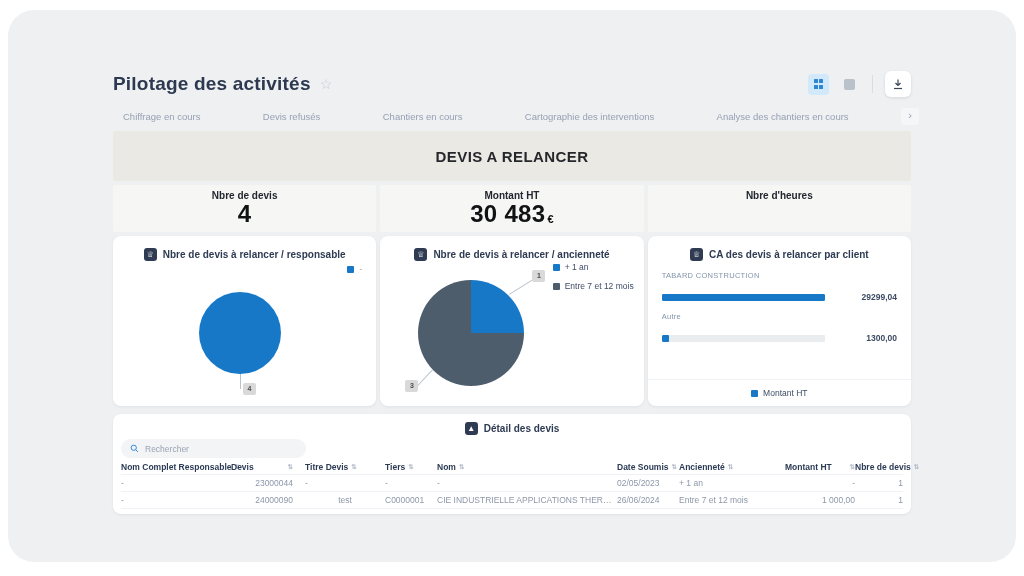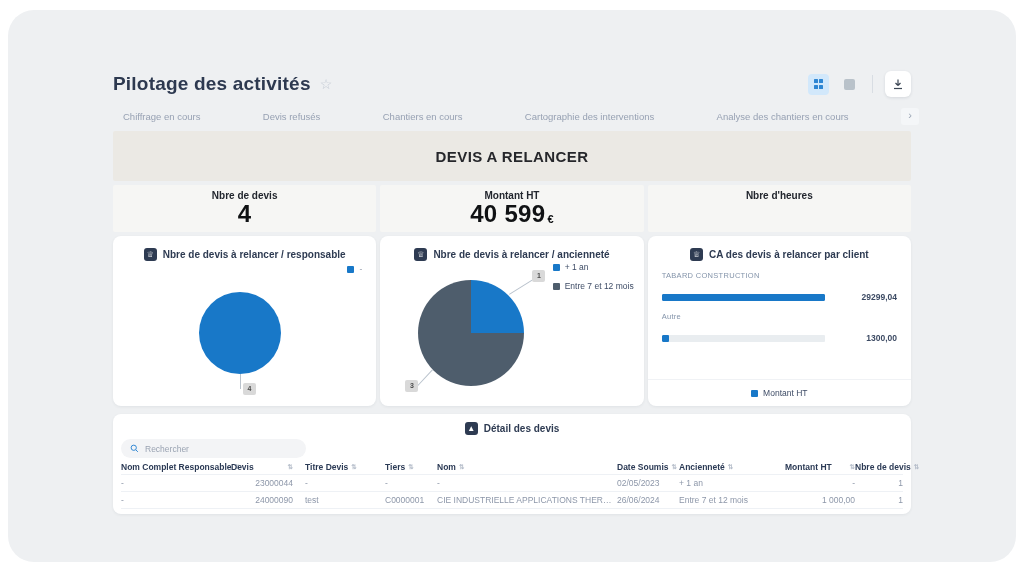--- a/index.html
+++ b/index.html
@@ -151,21 +151,21 @@
     <span class="banner-title">DEVIS A RELANCER</span>
   </div>
 
   <div class="kpis">
     <div class="kpi">
       <div class="kpi-label">Nbre de devis</div>
       <div class="kpi-value">4</div>
     </div>
     <div class="kpi">
       <div class="kpi-label">Montant HT</div>
-      <div class="kpi-value"><span>40 599</span><span class="kpi-unit">€</span></div>
+      <div class="kpi-value"><span>30 483</span><span class="kpi-unit">€</span></div>
     </div>
     <div class="kpi">
       <div class="kpi-label">Nbre d'heures</div>
     </div>
   </div>
 
   <div class="charts">
 
     <div class="card">
       <div class="card-title-row">
@@ -291,21 +291,21 @@
       <div class="td">-</div>
       <div class="td">-</div>
       <div class="td">02/05/2023</div>
       <div class="td">+ 1 an</div>
       <div class="td ar">-</div>
       <div class="td ar">1</div>
     </div>
     <div class="tgrid t-row">
       <div class="td">-</div>
       <div class="td ar">24000090</div>
-      <div class="td" style="padding-left:12px;">test</div>
+      <div class="td" style="padding-left:12px;text-align:center;">test</div>
       <div class="td">C0000001</div>
       <div class="td">CIE INDUSTRIELLE APPLICATIONS THERMIQUES</div>
       <div class="td">26/06/2024</div>
       <div class="td">Entre 7 et 12 mois</div>
       <div class="td ar">1 000,00</div>
       <div class="td ar">1</div>
     </div>
   </div>
 
 </div>

